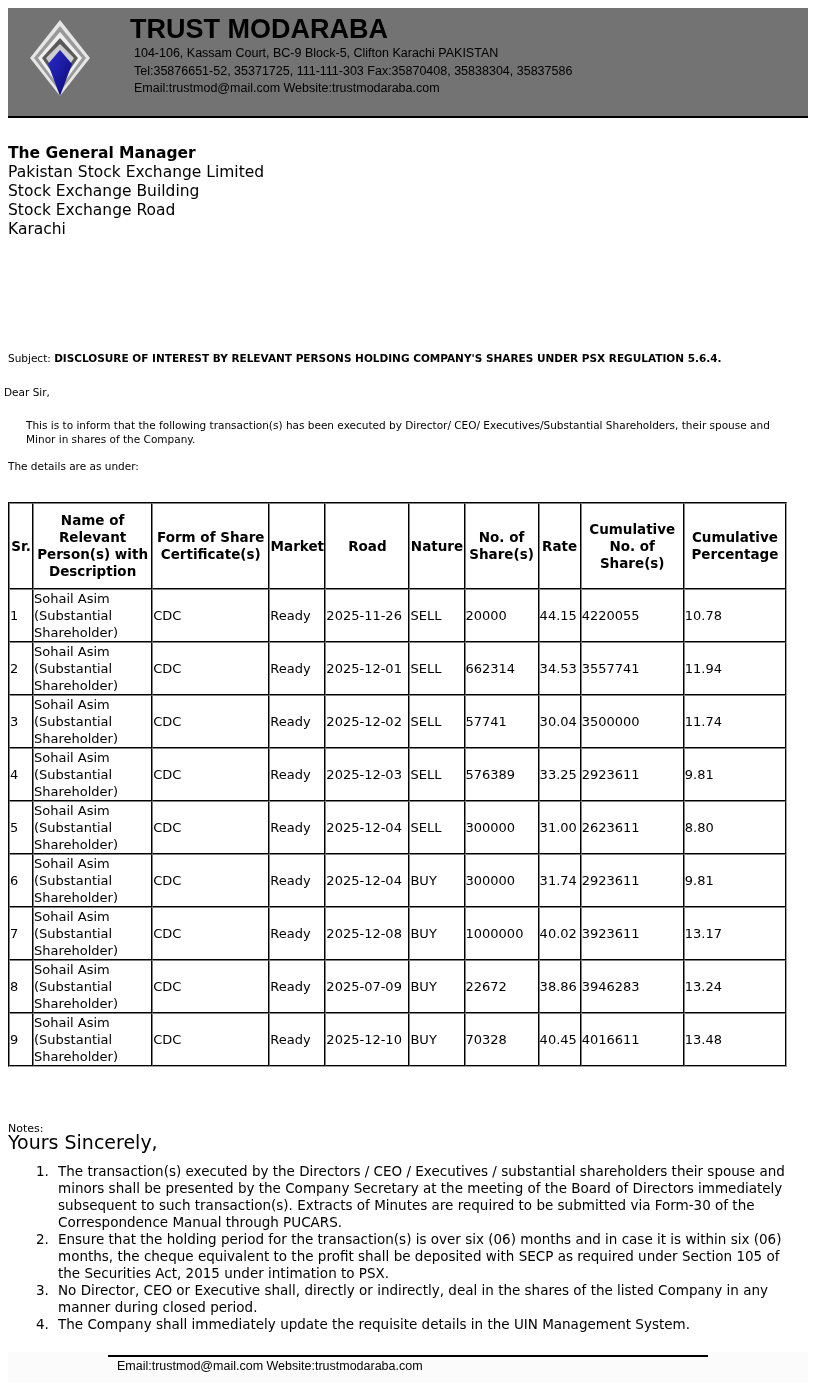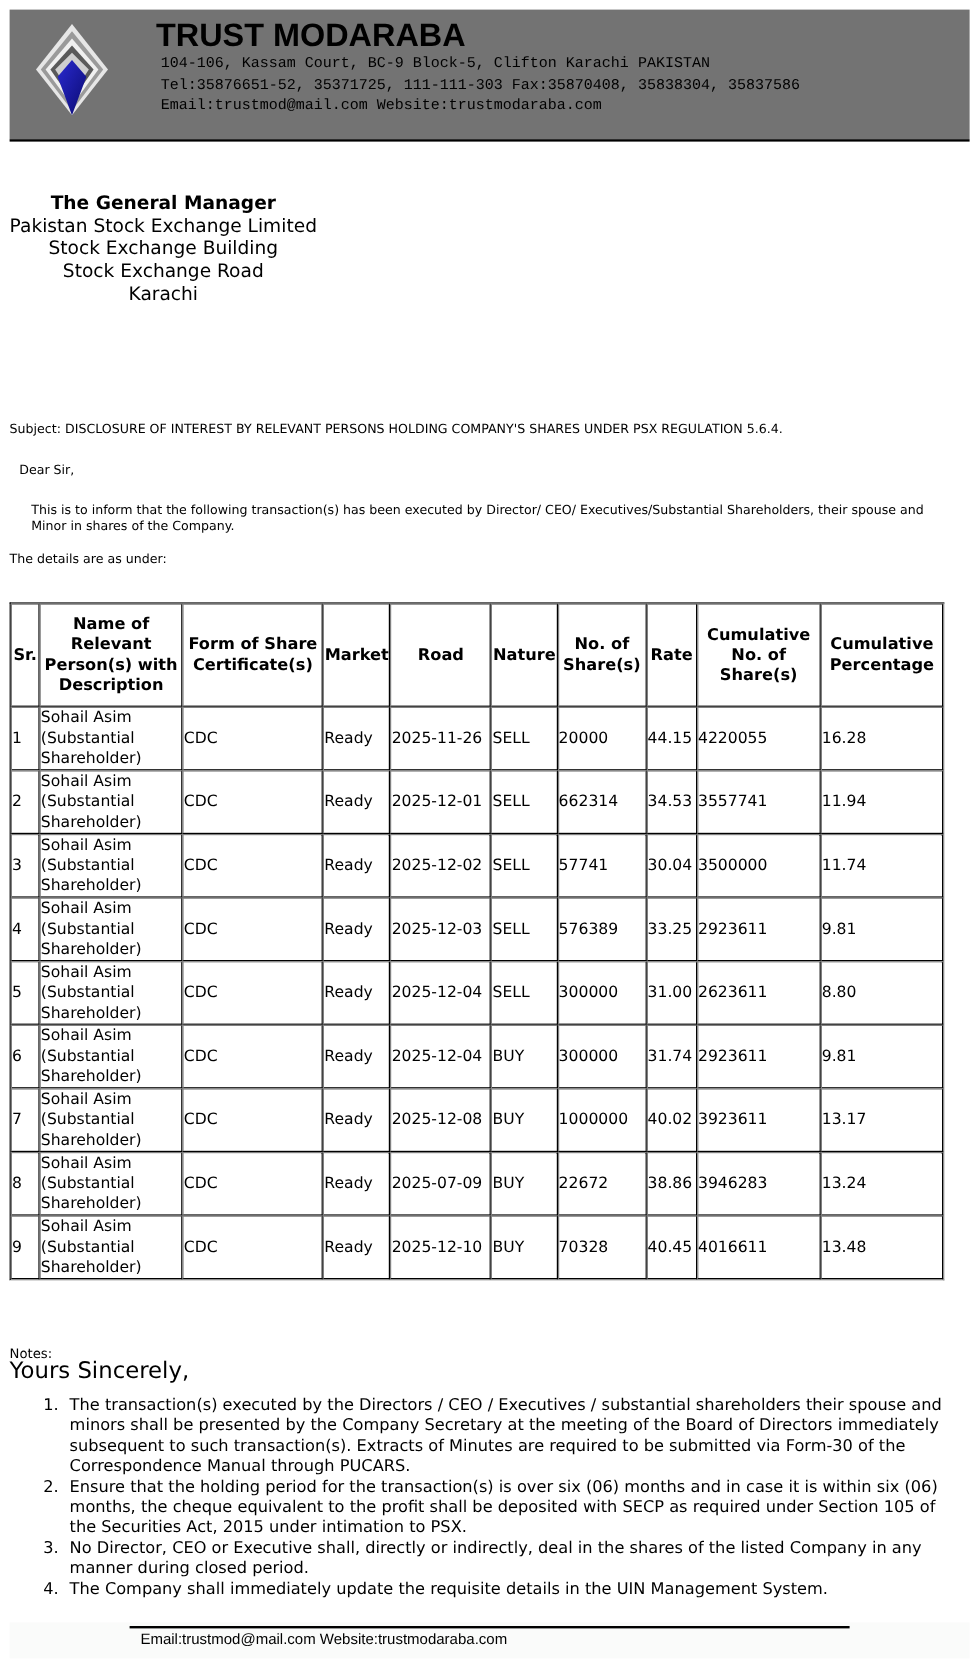--- a/index.html
+++ b/index.html
@@ -1,33 +1,33 @@
 <!DOCTYPE html>
 <html><head>
 <meta charset="utf-8">
 <style>
   html, body { margin: 0; padding: 0; background: #ffffff; }
   body { width: 817px; height: 1389px; position: relative; overflow: hidden; font-family: "DejaVu Sans", sans-serif; color: #000; }
 
   .letterhead { position: absolute; left: 8px; top: 8px; width: 800px; height: 108px; background: #737373; }
   .logo { position: absolute; left: 20px; top: 10px; width: 64px; height: 80px; }
   .company-name { position: absolute; left: 122px; top: 6px; font-family: "Liberation Sans", sans-serif; font-weight: bold; font-size: 27px; letter-spacing: 0px; }
-  .lh-line { position: absolute; left: 126px; font-family: Liberation Mono, monospace; font-size: 12.5px; }
+  .lh-line { position: absolute; left: 126px; font-family: Liberation Sans, sans-serif; font-size: 12.5px; }
   .lh-addr { top: 38px; }
   .lh-tel { top: 56px; }
   .lh-email { top: 73px; }
   .header-rule { position: absolute; left: 8px; top: 116px; width: 800px; height: 2px; background: #000; }
 
-  .addressee { position: absolute; left: 8px; top: 160px; font-size: 15.5px; line-height: 19px; text-align: center; }
+  .addressee { position: absolute; left: 8px; top: 144px; font-size: 15.5px; line-height: 19px; }
   .addressee .to-title { font-weight: bold; }
 
   .small { font-size: 10.5px; }
   .subject { position: absolute; left: 8px; top: 352px; }
-  .subject b { font-weight: normal; }
-  .greeting { position: absolute; left: 16px; top: 386px; }
+  .subject b { font-weight: bold; }
+  .greeting { position: absolute; left: 4px; top: 386px; }
   .intro { position: absolute; left: 8px; top: 418px; width: 760px; line-height: 14px; margin-left: 18px; }
   .details { position: absolute; left: 8px; top: 460px; }
 
   table.disclosure { position: absolute; left: 8px; top: 502px; width: 779px; border-collapse: separate; border-spacing: 0;
     border-top: 1px solid #000; border-left: 1px solid #000; border-right: 1px solid #a0a0a0; border-bottom: 1px solid #a0a0a0;
     font-size: 13px; }
   table.disclosure th, table.disclosure td {
     border-top: 1px solid #808080; border-left: 1px solid #808080; border-right: 1px solid #000; border-bottom: 1px solid #000;
     padding: 0; }
   table.disclosure th { font-weight: bold; font-size: 13.5px; line-height: 17px; height: 84px; text-align: center; vertical-align: middle; }
@@ -117,21 +117,21 @@
           <div>(Substantial</div>
           <div>Shareholder)</div>
         </td>
         <td>CDC</td>
         <td>Ready</td>
         <td>2025-11-26</td>
         <td>SELL</td>
         <td>20000</td>
         <td>44.15</td>
         <td>4220055</td>
-        <td>16.28</td>
+        <td>10.78</td>
       </tr>
       <tr>
         <td>2</td>
         <td>
           <div>Sohail Asim</div>
           <div>(Substantial</div>
           <div>Shareholder)</div>
         </td>
         <td>CDC</td>
         <td>Ready</td>

